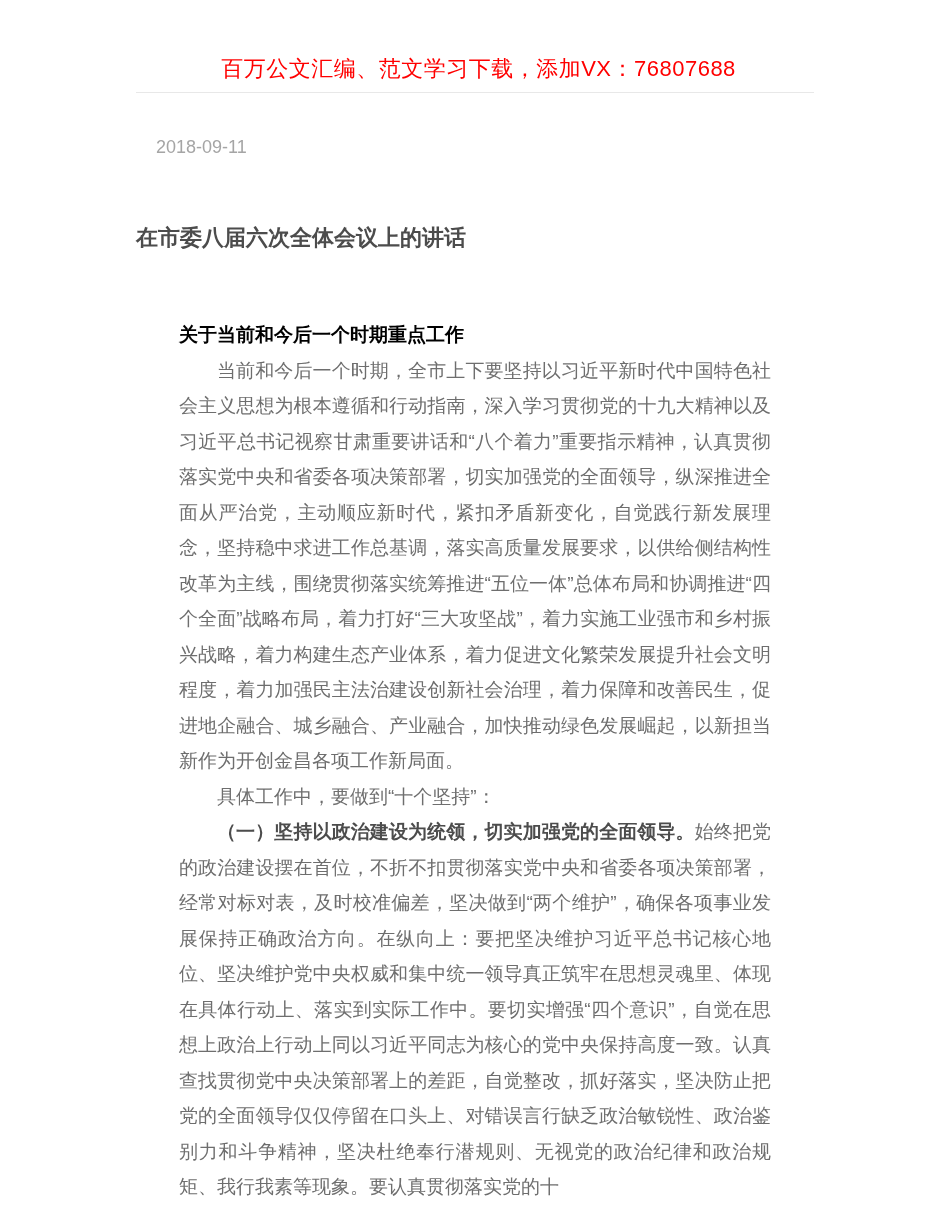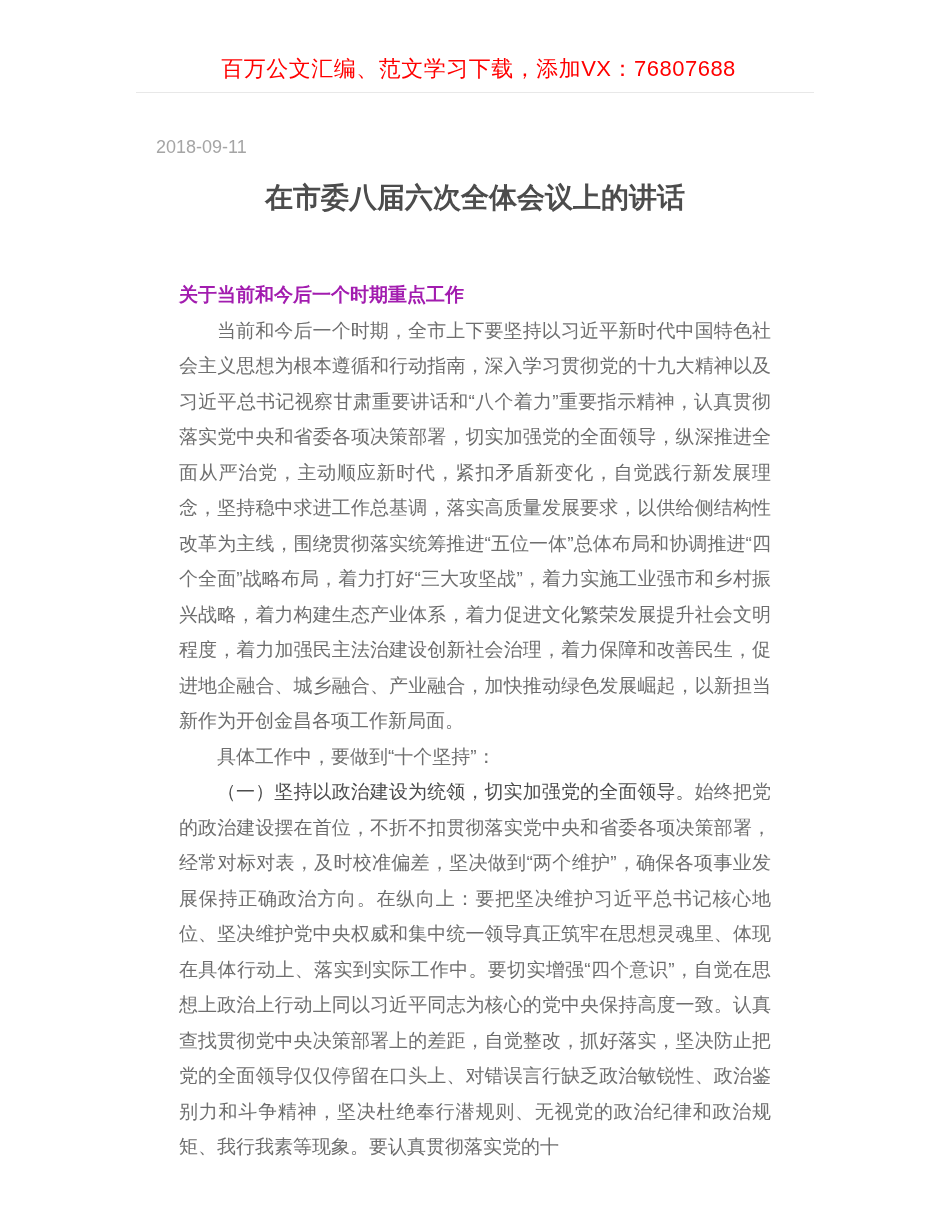--- a/index.html
+++ b/index.html
@@ -40,45 +40,44 @@
     border-bottom: 1px solid #e8e8e8;
     height: 0;
   }
   .publish-date {
     margin: 42px 0 16px 20px;
     font-size: 18px;
     line-height: 24px;
     color: #a5a5a5;
   }
   .document-title {
-    margin-top: 24px;
-    text-align: center;
-    font-size: 28px;
+    margin-top: 64px;
+    font-size: 22px;
     line-height: 30px;
     font-weight: bold;
     color: #4c4c4c;
   }
   .body-text {
     width: 592px;
     margin: 64px auto 0 auto;
     font-size: 19px;
     line-height: 35.5px;
     color: #6e6e6e;
     text-align: justify;
   }
   .section-heading {
     font-weight: bold;
-    color: #a21caf;
+    color: #000000;
     text-indent: 0;
   }
   .paragraph {
     text-indent: 2em;
   }
   .lead-bold {
-    font-weight: normal;
+    font-weight: bold;
     color: #4c4c4c;
   }
 </style>
 </head>
 <body>
 
 <div class="banner">
   <span class="banner-text">百万公文汇编、范文学习下载，添加VX：76807688</span>
 </div>
 

